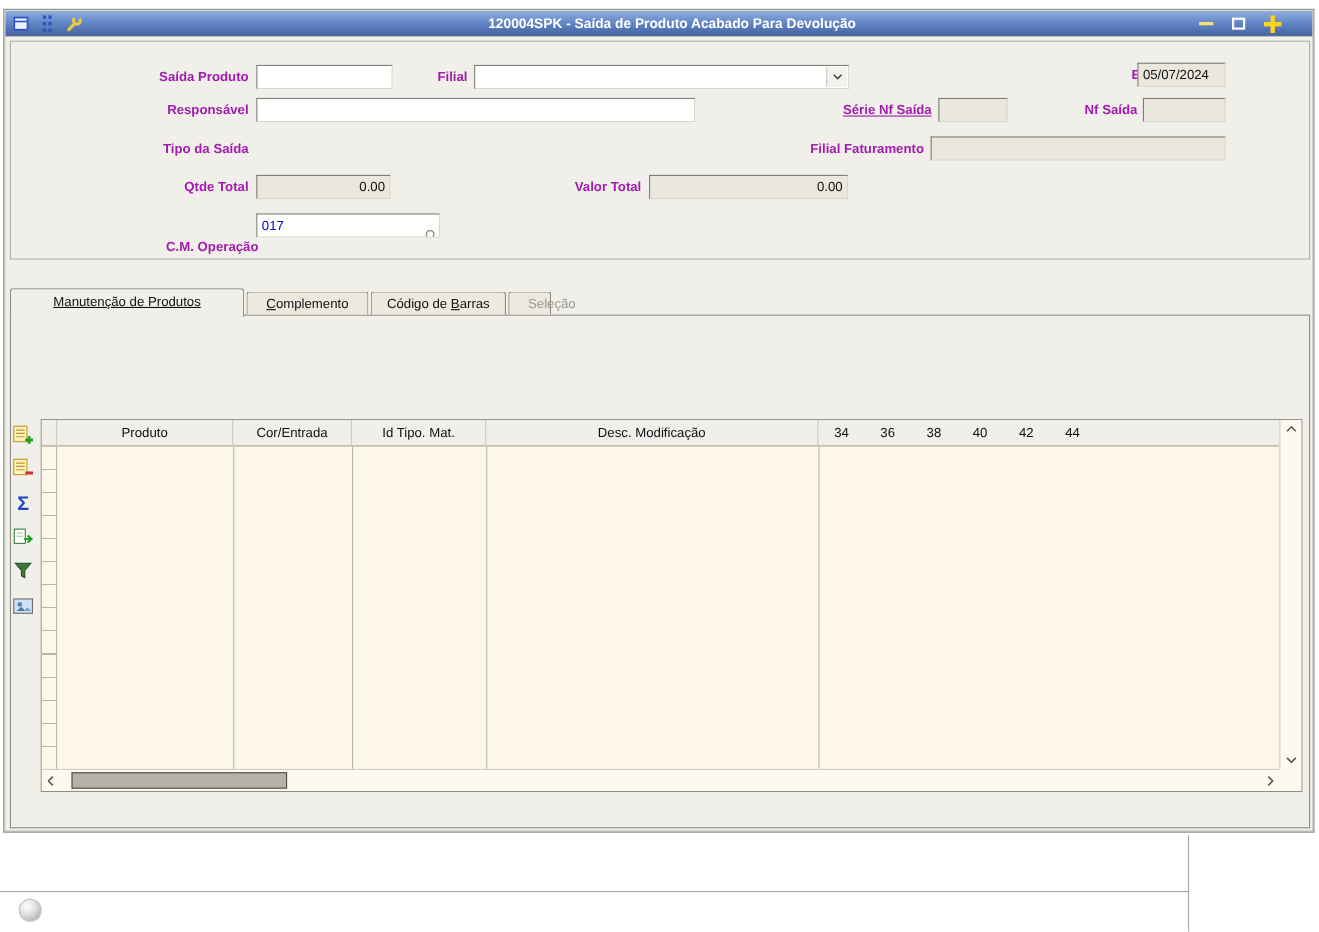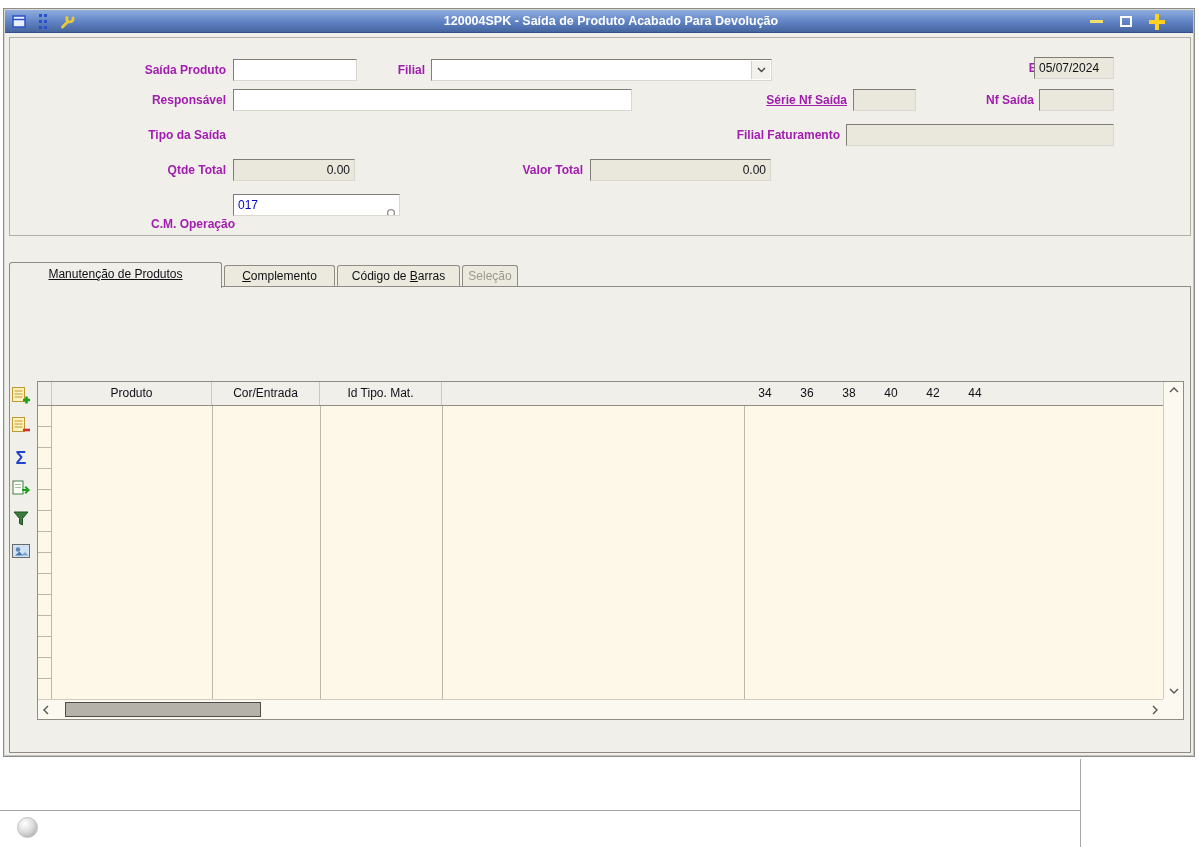--- a/index.html
+++ b/index.html
@@ -178,21 +178,21 @@
     <div class="tabstrip">
       <div class="tab active" style="left:0;width:213px;">
         <span class="ul-full">Manutenção de Produtos</span>
       </div>
       <div class="tab" style="left:215px;width:111px;">
         <span><span class="accel">C</span><span>omplemento</span></span>
       </div>
       <div class="tab" style="left:328px;width:123px;">
         <span><span>Código de </span><span class="accel">B</span><span>arras</span></span>
       </div>
-      <div class="tab disabled" style="left:453px;width:56px;">
+      <div class="tab disabled" style="left:453px;width:39px;padding-left:17px;">
         <span>Seleção</span>
       </div>
     </div>
     <div class="tabpanel"></div>
 
     <div class="lbl" style="left:28px;top:295px;width:110px;">Fornecedor</div>
     <div class="fld" style="left:142px;top:291px;width:381px;">
       <span></span>
       <span class="mag"><svg width="12" height="12" viewBox="0 0 12 12">
             <circle cx="5" cy="5" r="3.4" fill="none" stroke="#98948c" stroke-width="1.4"></circle>
@@ -266,20 +266,21 @@
           <path d="M10.5 13.5 L14 10 L17.5 13.5 z" fill="#7fa3cc"></path>
         </svg>
     </div>
 
     <div class="grid">
       <div class="grid-header">
         <div class="gh-cell" style="left:0;width:14px;"></div>
         <div class="gh-cell" style="left:14px;width:160px;">Produto</div>
         <div class="gh-cell" style="left:174px;width:108px;">Cor/Entrada</div>
         <div class="gh-cell" style="left:282px;width:122px;">Id Tipo. Mat.</div>
+        <div class="gh-cell" style="left:404px;width:302px;">Desc. Modificação</div>
         <div class="gh-cell nb" style="left:706px;width:42px;">34</div>
         <div class="gh-cell nb" style="left:748px;width:42px;">36</div>
         <div class="gh-cell nb" style="left:790px;width:42px;">38</div>
         <div class="gh-cell nb" style="left:832px;width:42px;">40</div>
         <div class="gh-cell nb" style="left:874px;width:42px;">42</div>
         <div class="gh-cell nb" style="left:916px;width:42px;">44</div>
         <div class="gh-cell nb" style="left:958px;width:167px;"></div>
       </div>
       <div class="grid-body">
         <div class="rh-col"></div>

